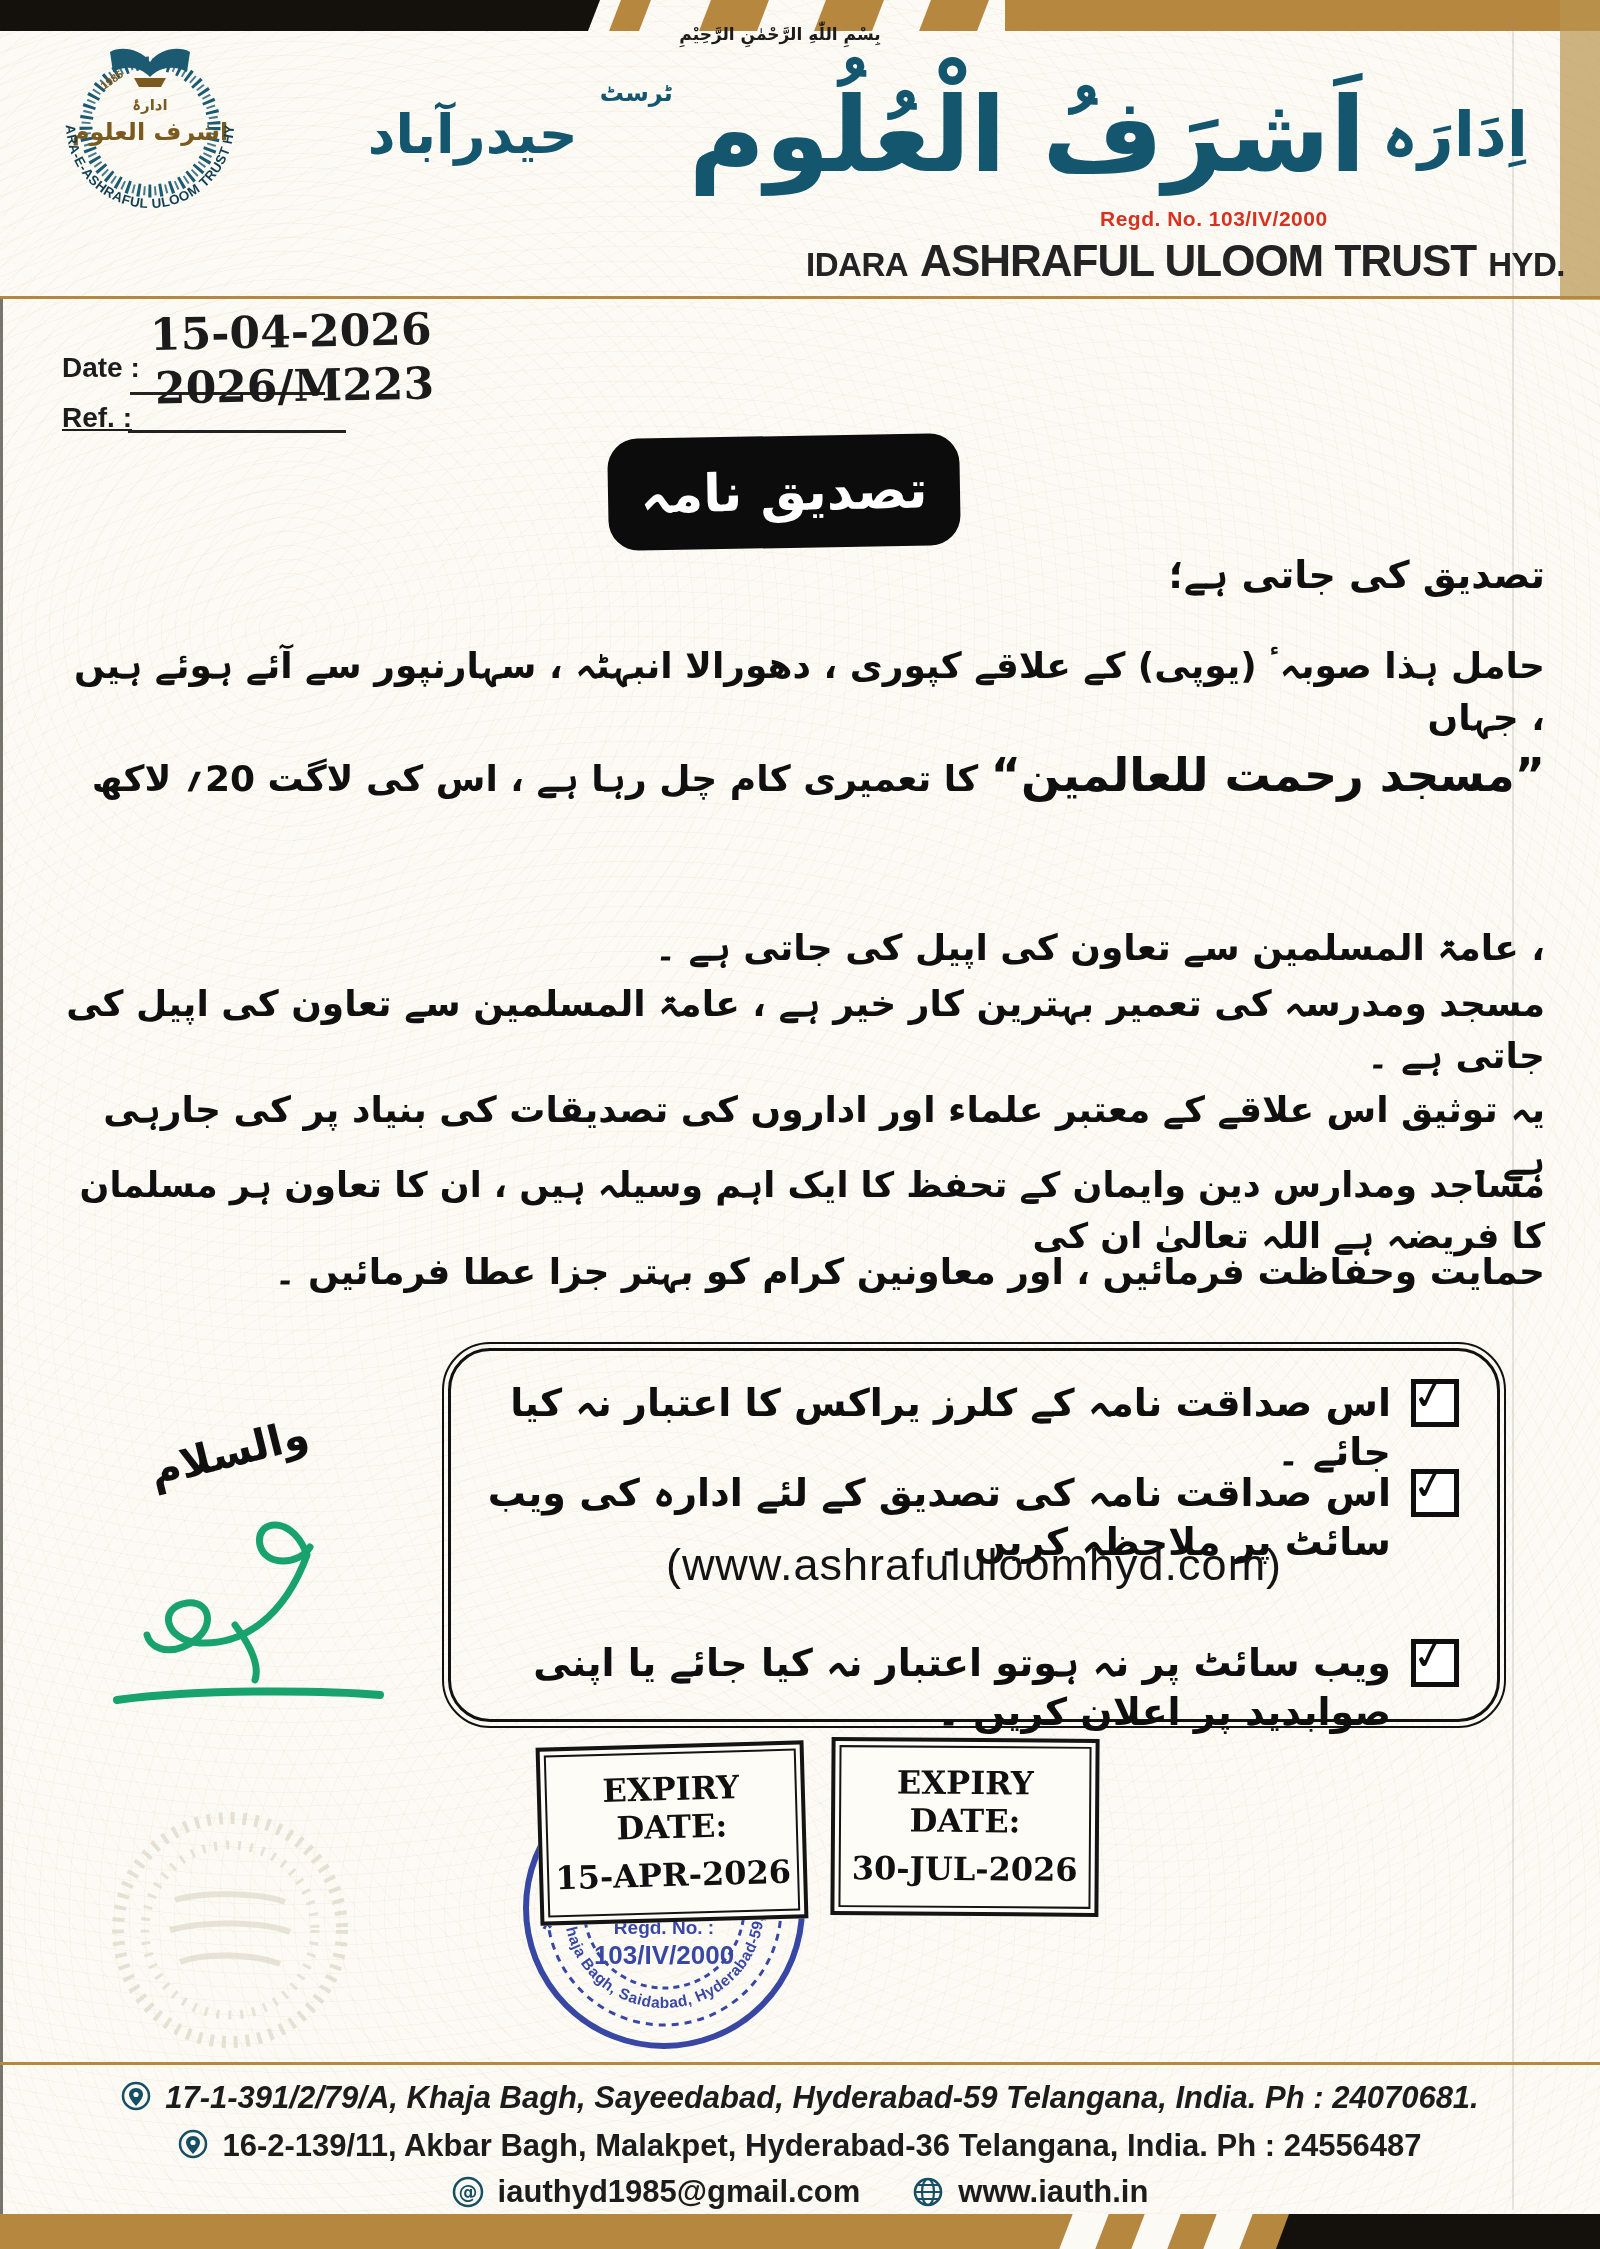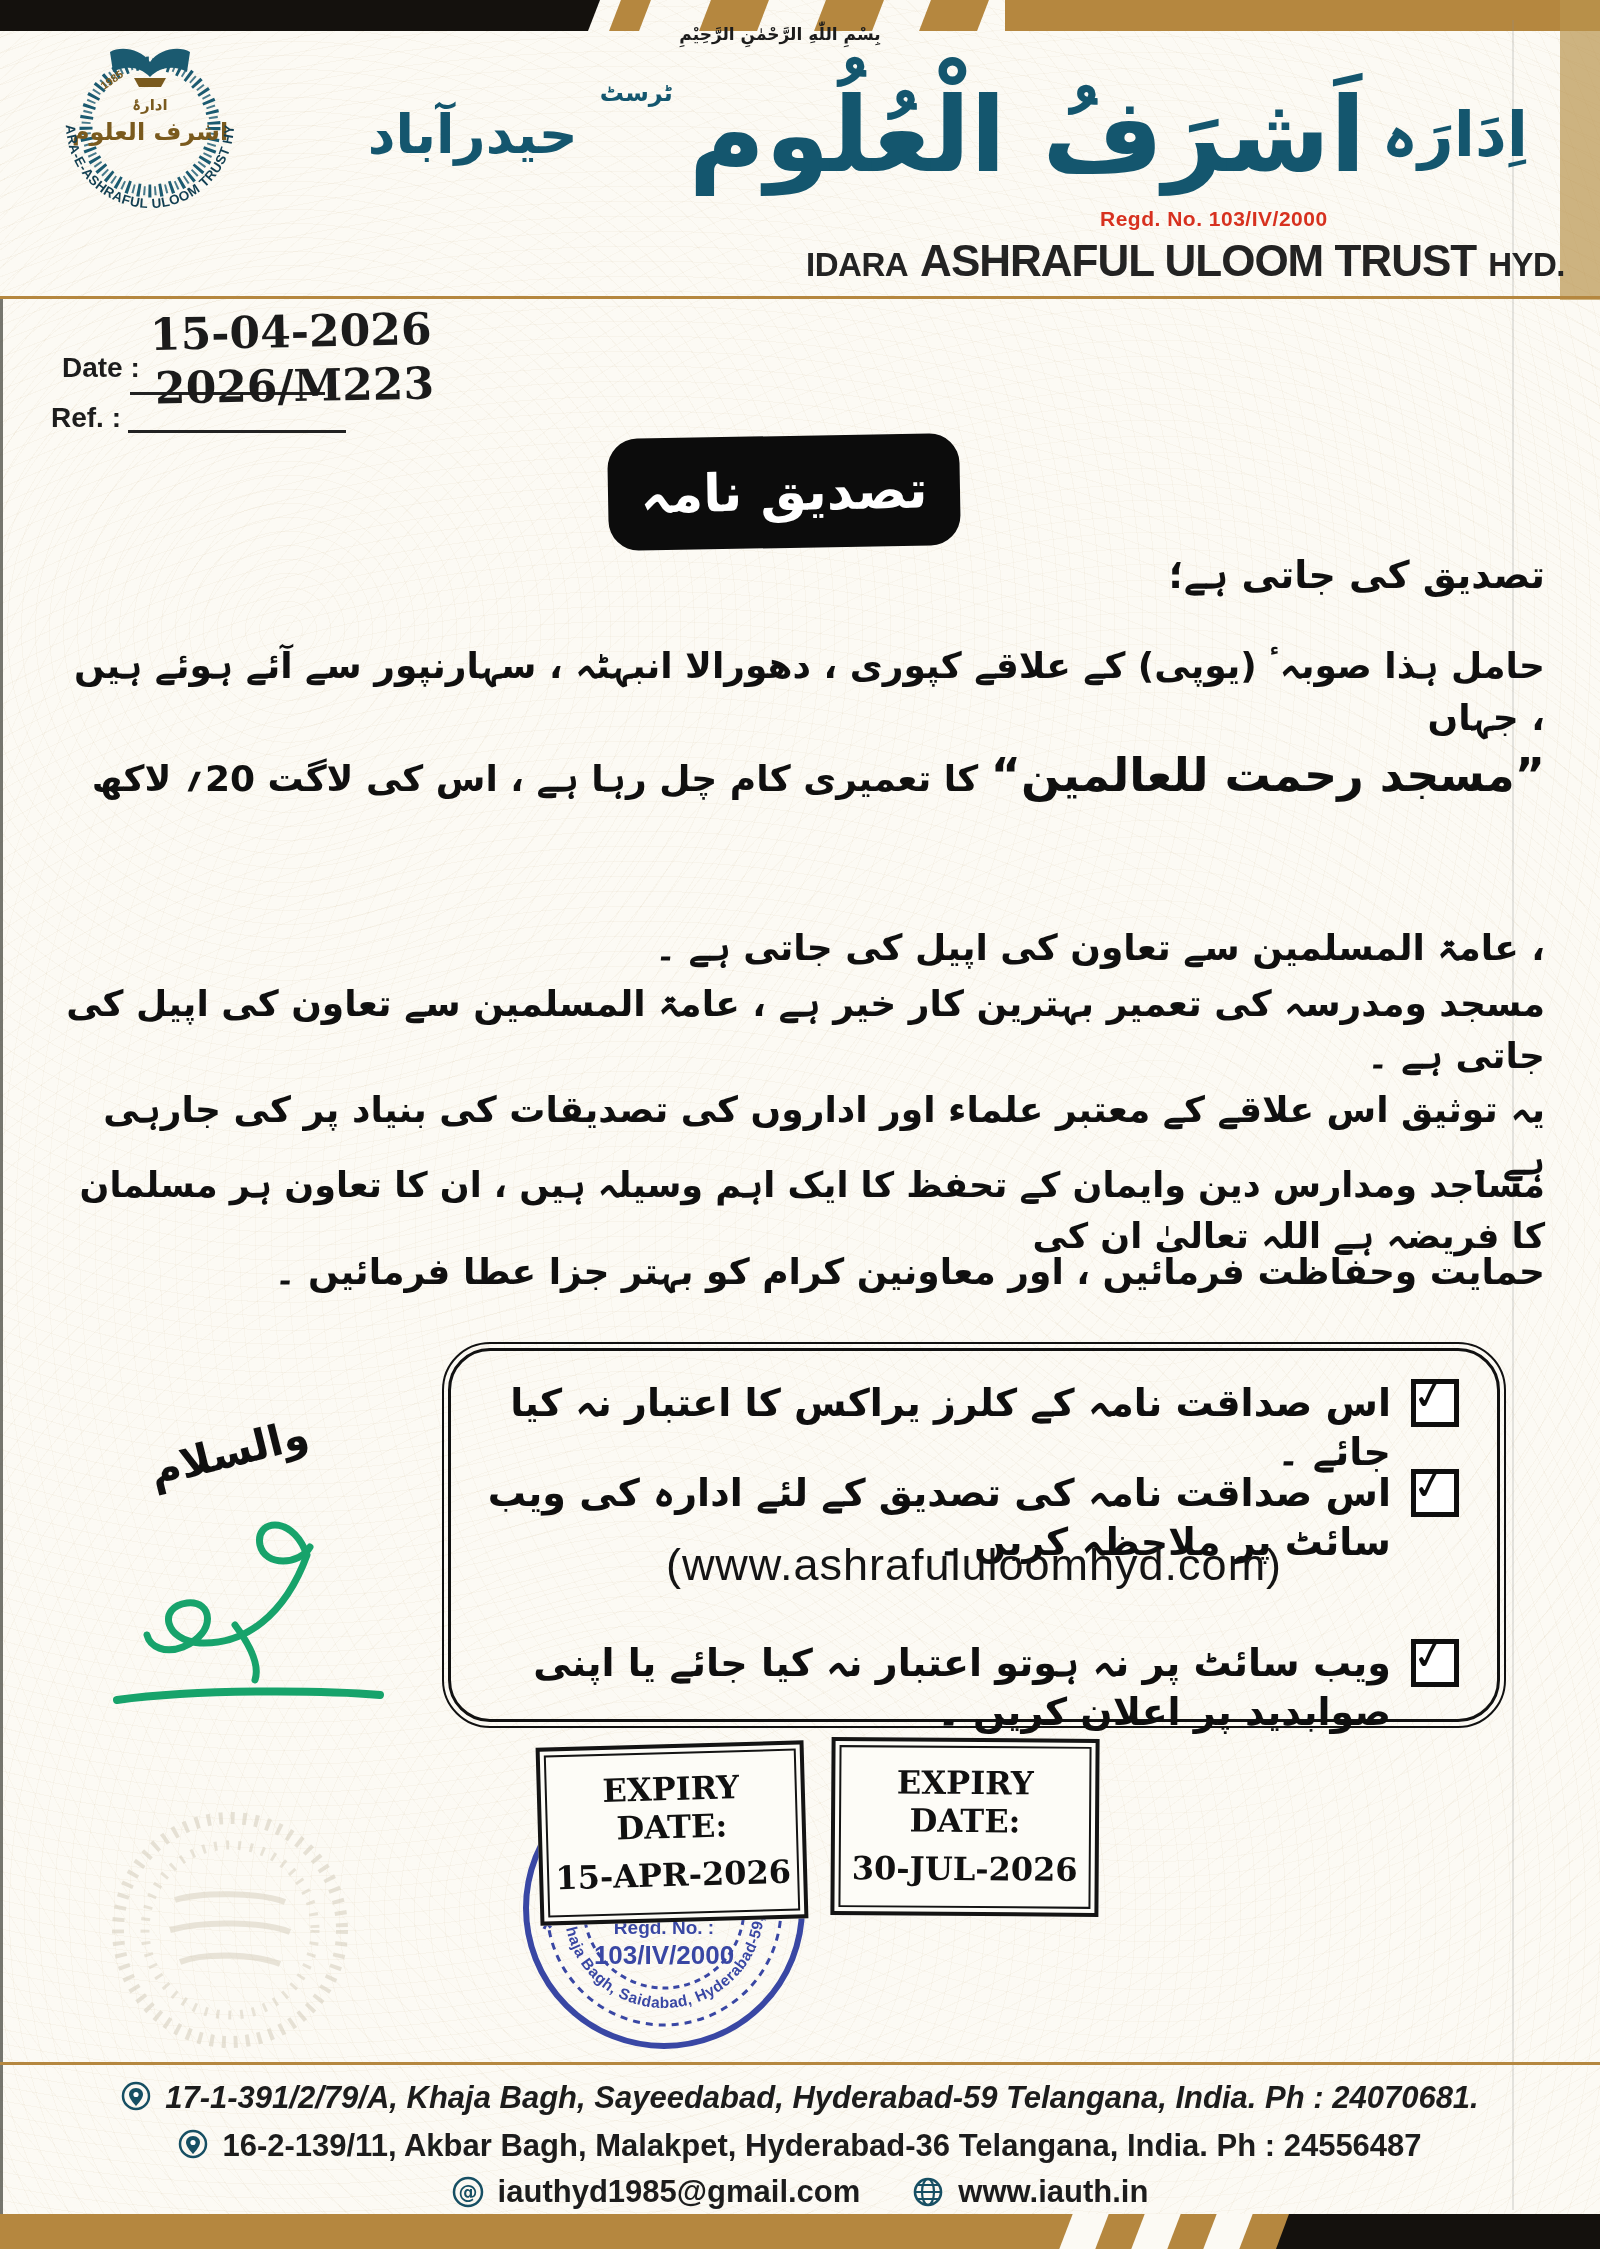--- a/index.html
+++ b/index.html
@@ -146,21 +146,21 @@
     <span class="sm">IDARA</span>
     <span class="lg">ASHRAFUL ULOOM TRUST</span>
     <span class="sm">HYD.</span>
   </div>
 
   <div class="abs gold-rule" style="top:296px;"></div>
 
   <div class="abs meta-label" style="left:62px;top:352px;">Date :</div>
   <div class="abs stamped" style="left:150px;top:306px;font-size:44px;transform:rotate(-1.2deg);">15-04-2026</div>
   <div class="abs meta-line" style="left:130px;top:392px;width:195px;"></div>
-  <div class="abs meta-label" style="left:51px;top:402px;">Ref. :</div>
+  <div class="abs meta-label" style="left:62px;top:402px;text-decoration:underline;">Ref. :</div>
   <div class="abs stamped" style="left:155px;top:360px;font-size:44px;transform:rotate(-1deg);">2026/M223</div>
   <div class="abs meta-line" style="left:128px;top:430px;width:218px;"></div>
 
   <div class="abs title-box">
     <span class="t urdu">تصدیق نامہ</span>
   </div>
 
   <div class="abs para p-intro urdu">تصدیق کی جاتی ہے؛</div>
   <div class="abs para p1 urdu">حامل ہذا صوبہٴ (یوپی) کے علاقے کپوری ، دھورالا انبہٹہ ، سہارنپور سے آئے ہوئے ہیں ، جہاں</div>
   <div class="abs para p2 urdu">

